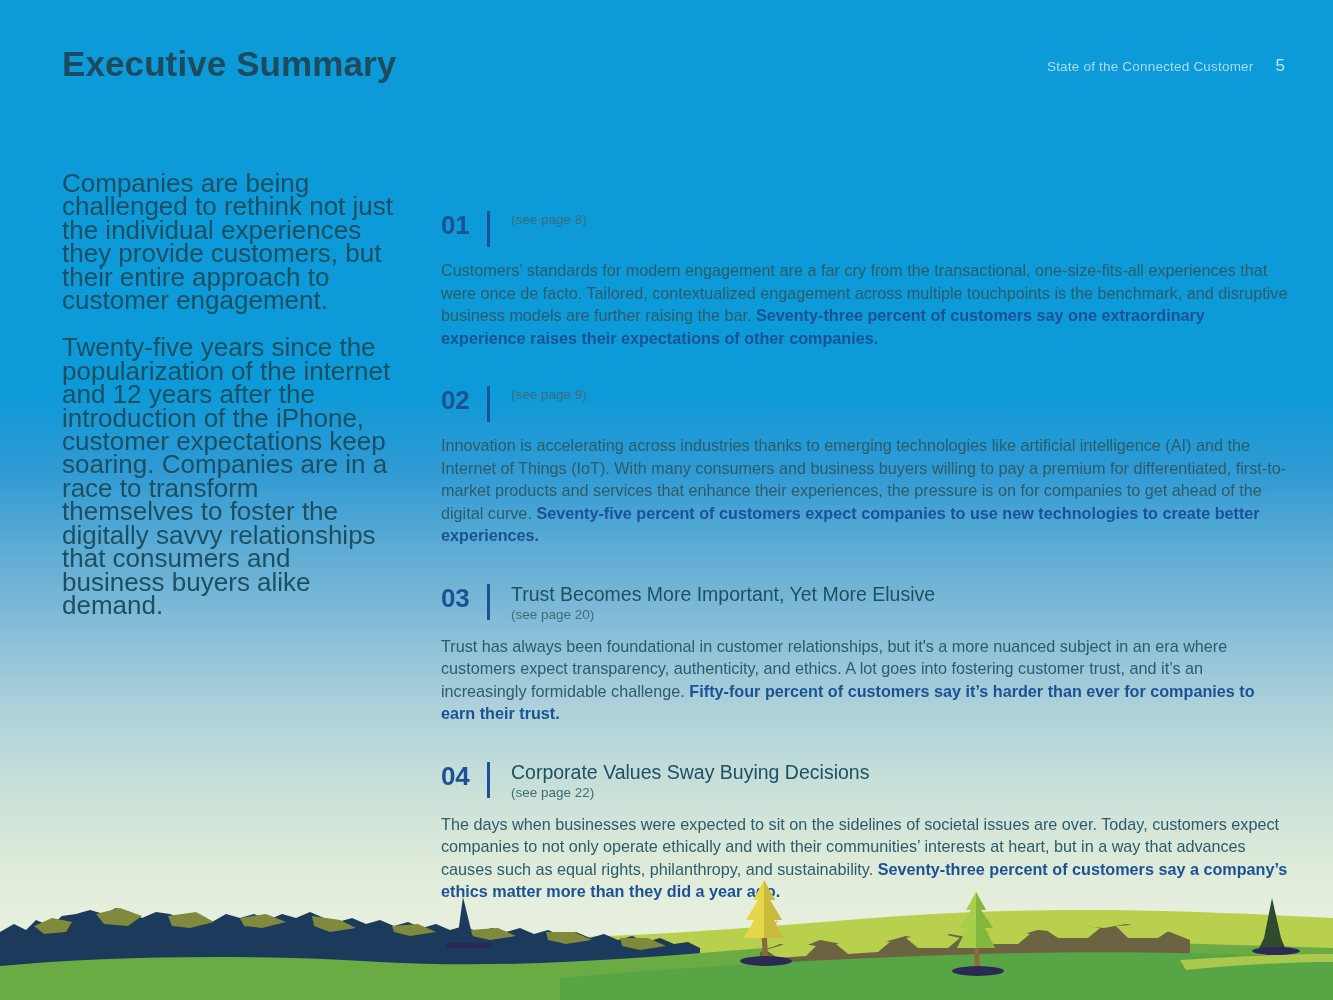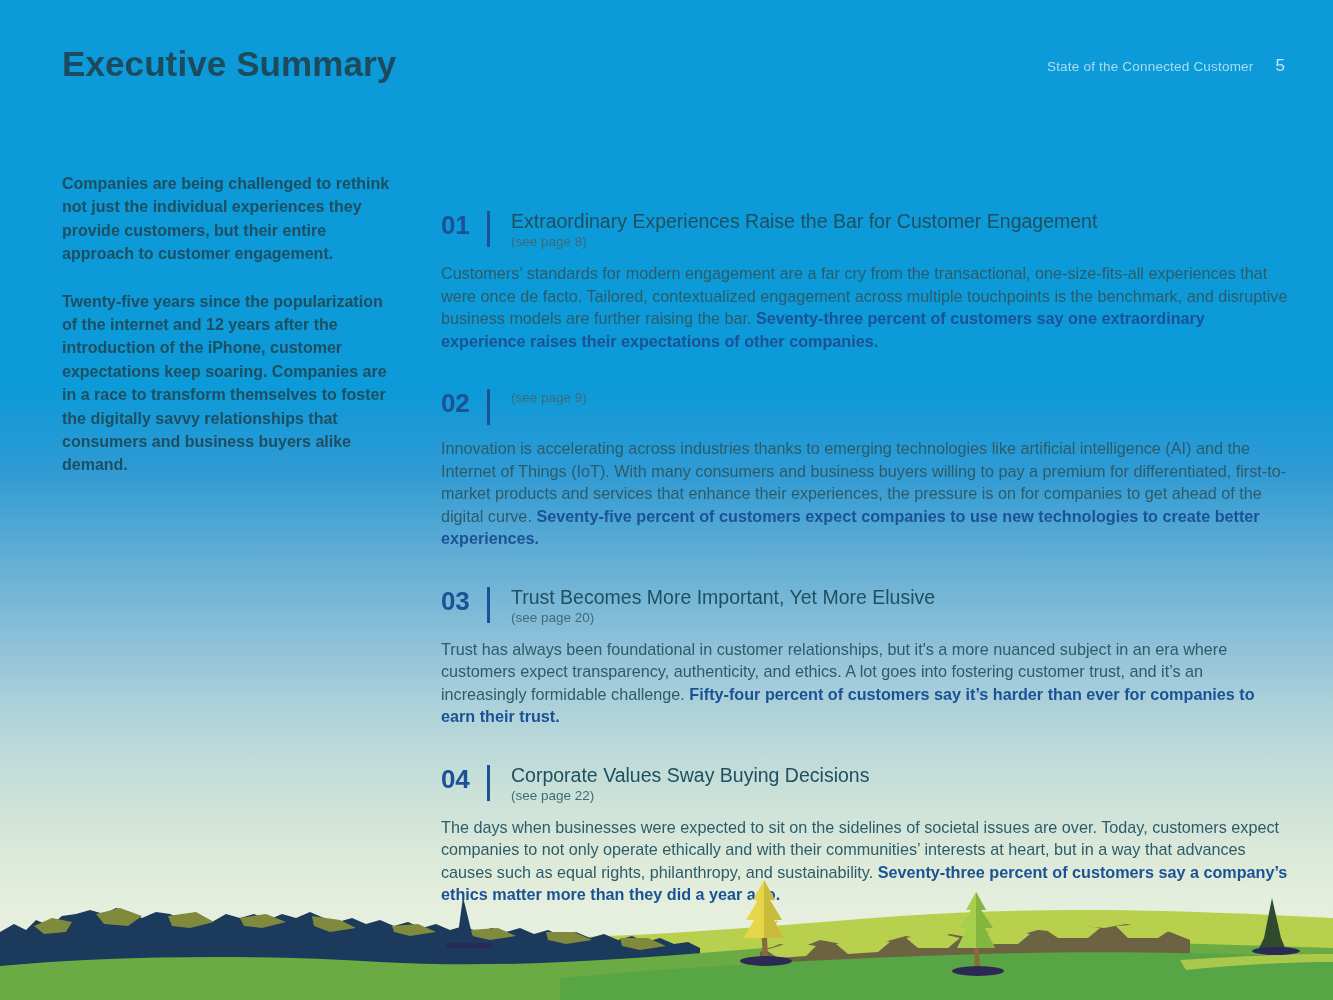--- a/index.html
+++ b/index.html
@@ -61,25 +61,24 @@
   }
 
   
   #intro-column {
     position: absolute;
     left: 62px;
     top: 172px;
     width: 335px;
   }
   .intro-para {
-    font-size: 16px;
+    font-size: 26px;
     line-height: 23.4px;
     color: #1d4f62;
     margin: 0 0 24px 0;
-    font-weight: bold;
   }
   .intro-para:last-child { margin-bottom: 0; }
 
   
   #findings-column {
     position: absolute;
     left: 441px;
     top: 174px;
     width: 852px;
   }
@@ -170,21 +169,20 @@
     <p class="intro-para">Twenty-five years since the popularization of the internet and 12 years after the introduction of the iPhone, customer expectations keep soaring. Companies are in a race to transform themselves to foster the digitally savvy relationships that consumers and business buyers alike demand.</p>
   </div>
 
   <div id="findings-column">
 
     <div class="finding">
       <div class="finding-head">
         <div class="finding-num">01</div>
         <div class="finding-rule"></div>
         <div class="finding-headtext">
-          <div class="finding-title">Extraordinary Experiences Raise the Bar for Customer Engagement</div>
           <div class="finding-page">(see page 8)</div>
         </div>
       </div>
       <div class="finding-body"><span>Customers’ standards for modern engagement are a far cry from the transactional, one-size-fits-all experiences that were once de facto. Tailored, contextualized engagement across multiple touchpoints is the benchmark, and disruptive business models are further raising the bar. </span><span class="stat">Seventy-three percent of customers say one extraordinary experience raises their expectations of other companies.</span></div>
     </div>
 
     <div class="finding">
       <div class="finding-head">
         <div class="finding-num">02</div>
         <div class="finding-rule"></div>

